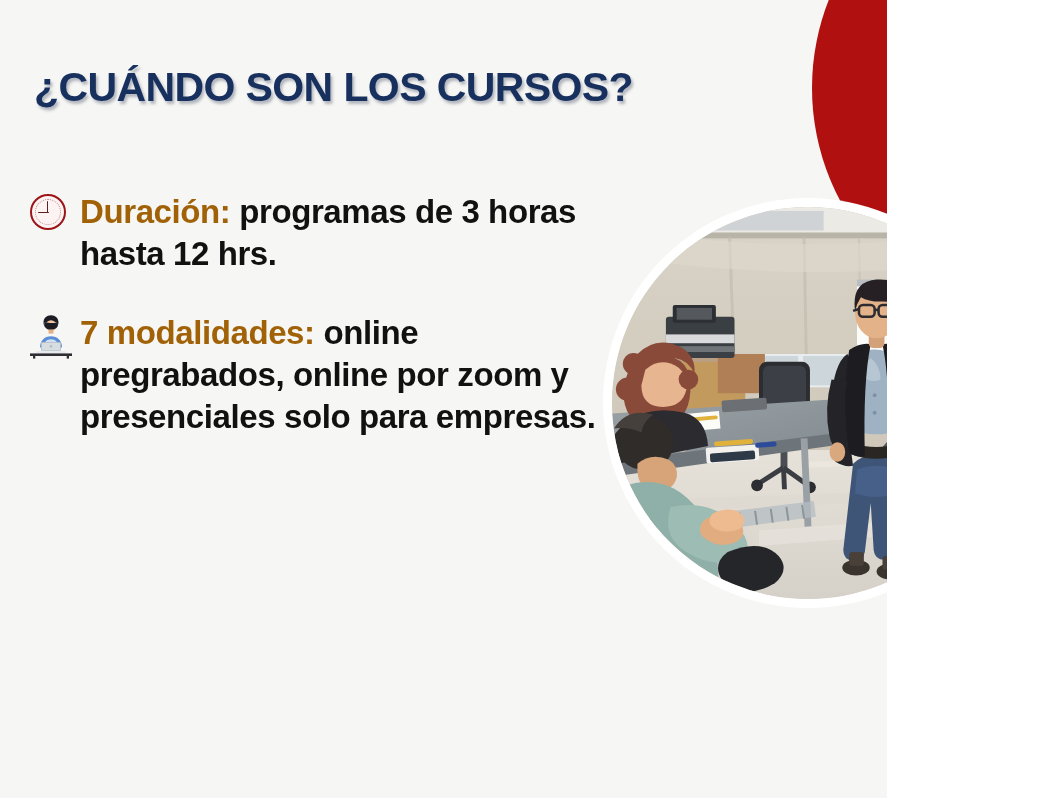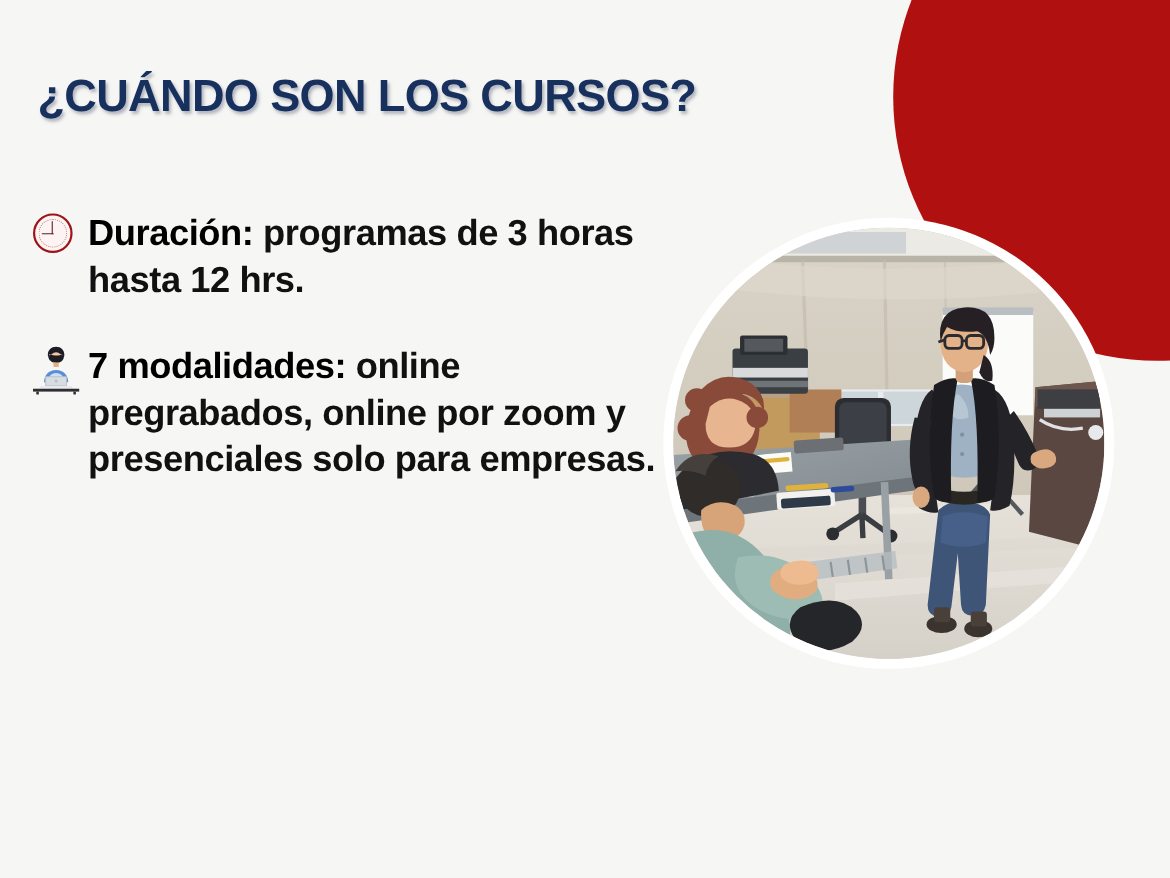--- a/index.html
+++ b/index.html
@@ -2,21 +2,21 @@
 <html><head>
 <meta charset="utf-8">
 <style>
   html, body {
     margin: 0;
     padding: 0;
     background: #ffffff;
   }
   #slide {
     position: relative;
-    width: 1064px;
+    width: 887px;
     height: 798px;
     background: #f6f6f4;
     overflow: hidden;
     font-family: "Liberation Sans", sans-serif;
   }
 
   
   .red-blob {
     position: absolute;
     left: 812px;
@@ -66,21 +66,21 @@
   .bullet-text {
     flex: 1 1 auto;
     font-size: 33px;
     line-height: 1.27;
     font-weight: bold;
     color: #111111;
     letter-spacing: -0.4px;
     padding-top: 1px;
   }
   .lead {
-    color: #000000;
+    color: #a16207;
   }
 
   
   .clock {
     position: absolute;
     left: 8px;
     top: 4px;
     width: 36px;
     height: 36px;
     border-radius: 50%;

